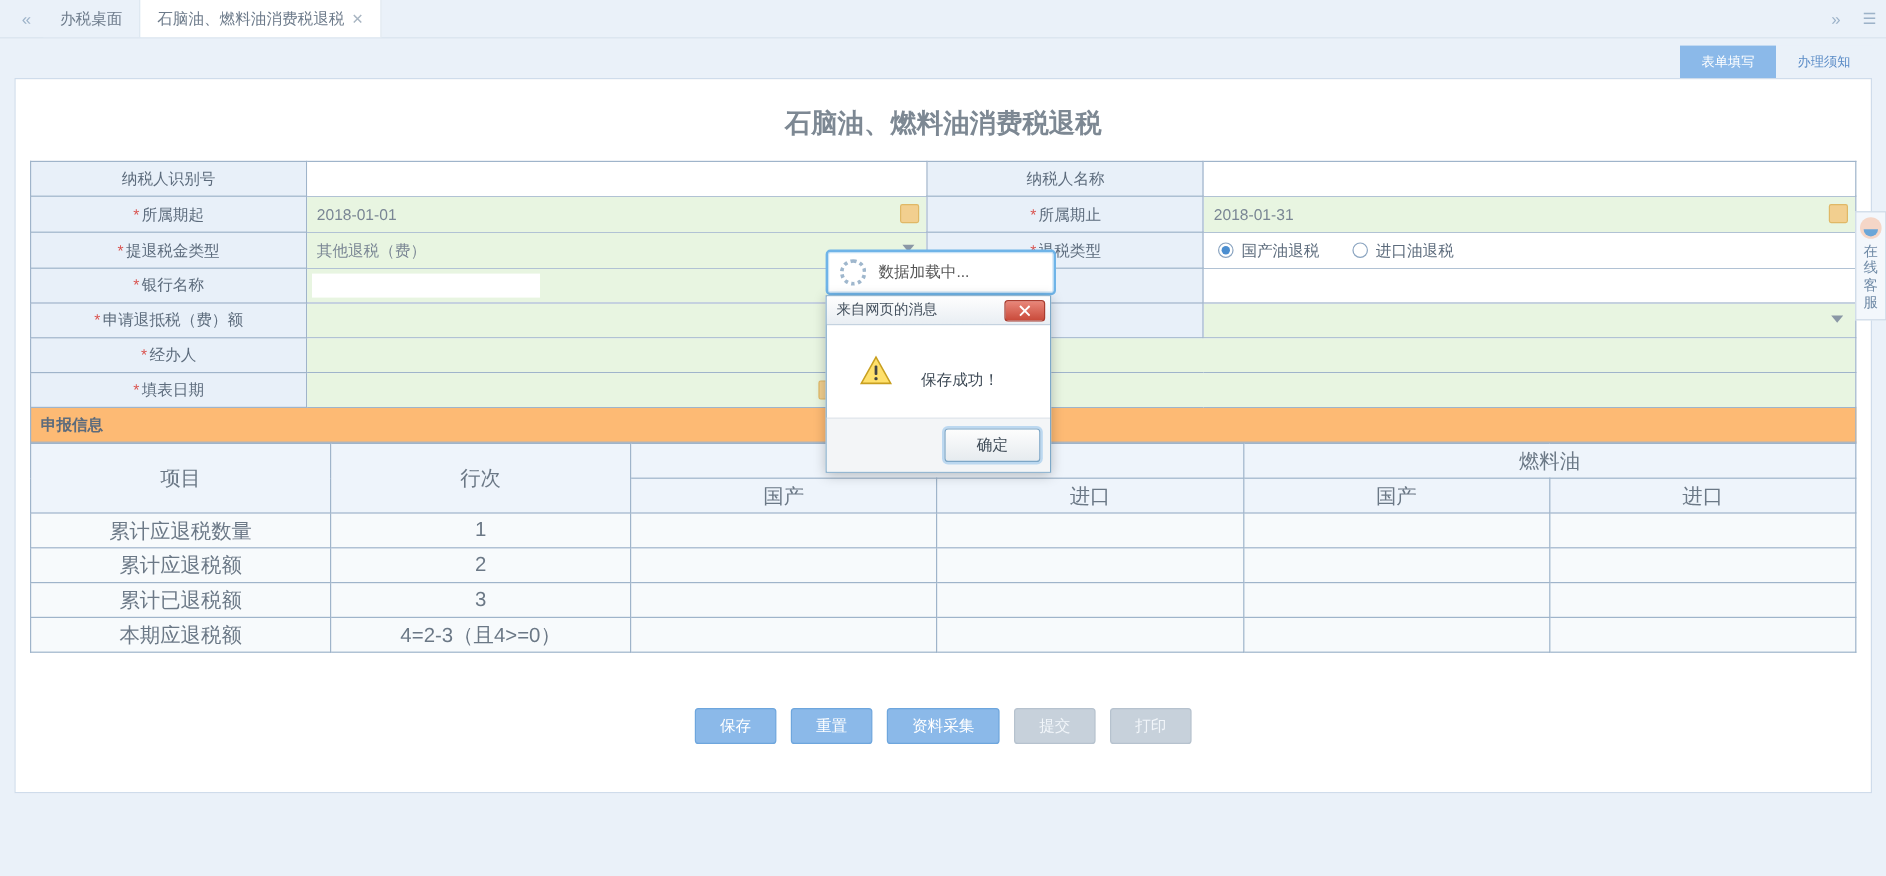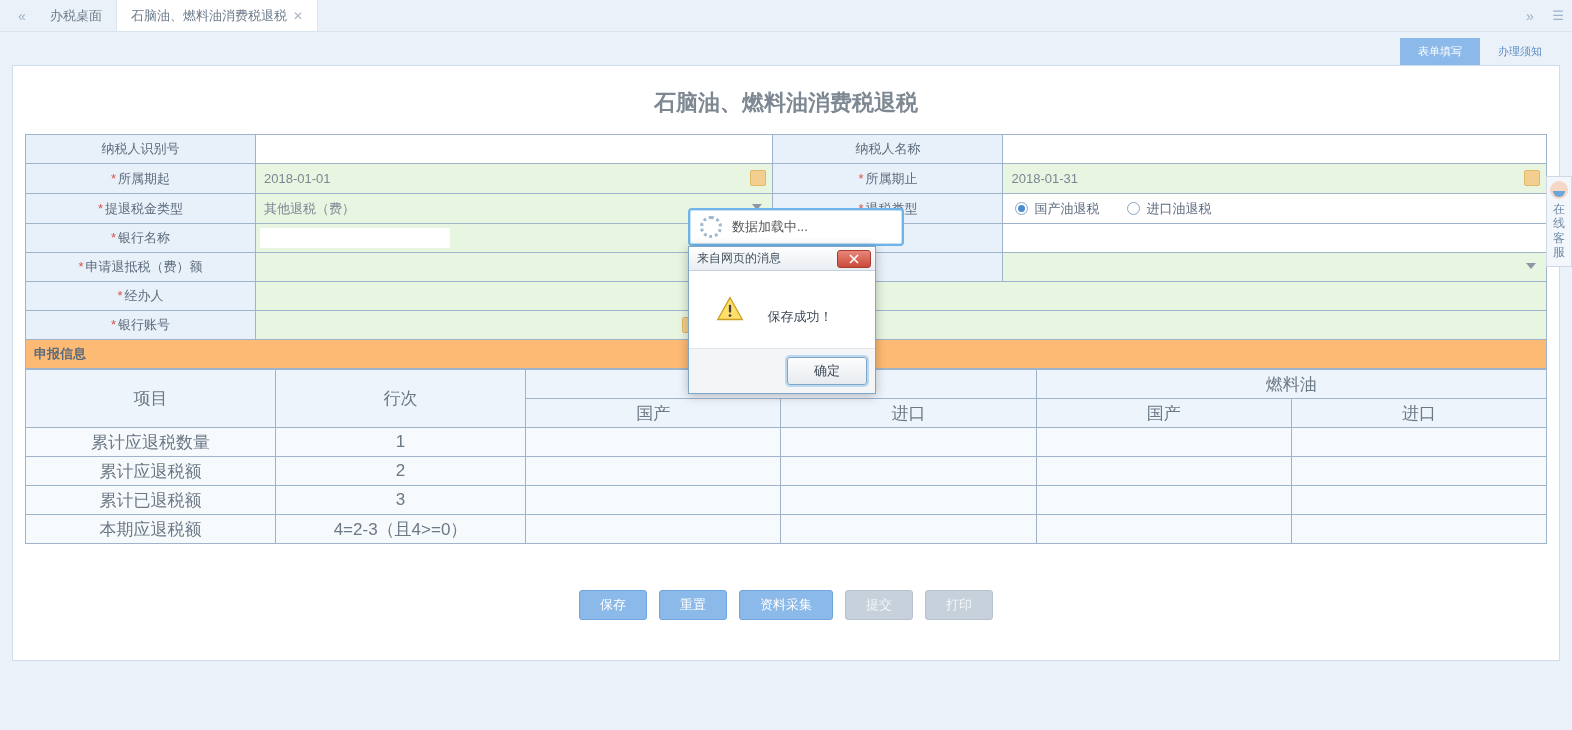--- a/index.html
+++ b/index.html
@@ -195,21 +195,21 @@
   margin:0 auto 3px auto;
   position:relative;
 }
 .side-sticker .face::after{
   content:"";position:absolute;left:3px;top:10px;width:12px;height:6px;border-radius:0 0 10px 10px;background:#6aa6d8;
 }
 
 .loading-pop {
   position:absolute;
   left:688px; top:208px;
-  width:216px;
+  width:192px;
   background:#fff;
   border:2px solid #6fb4e8;
   border-radius:4px;
   display:flex; align-items:center; gap:10px;
   padding:6px 10px;
   box-shadow:0 0 0 1px #c7e2f6 inset;
 }
 .spinner {
   width:22px;height:22px;border-radius:50%;
   border:3px dotted #9fb7cd;
@@ -350,21 +350,21 @@
       <td class="label"></td>
       <td class="value">
             <span class="dd-icon"></span>
           </td>
     </tr>
     <tr>
       <td class="label"><span class="req">*</span><span>经办人</span></td>
       <td class="value" colspan="3"></td>
     </tr>
     <tr>
-      <td class="label"><span class="req">*</span><span>银行账号</span></td>
+      <td class="label"><span class="req">*</span><span>填表日期</span></td>
       <td class="value" colspan="3">
         <span class="cal-icon" style="right:auto;left:426px"></span>
       </td>
     </tr>
   </tbody>
     </table>
 
   <div class="section-hdr">申报信息</div>
 
   <table class="decl">

